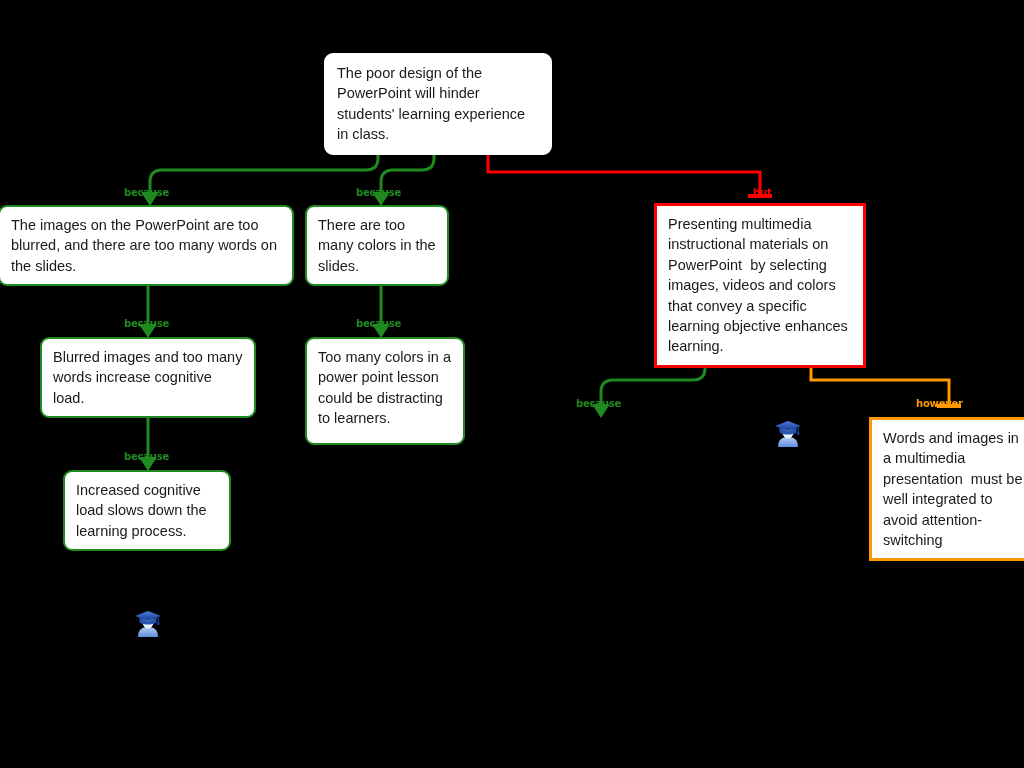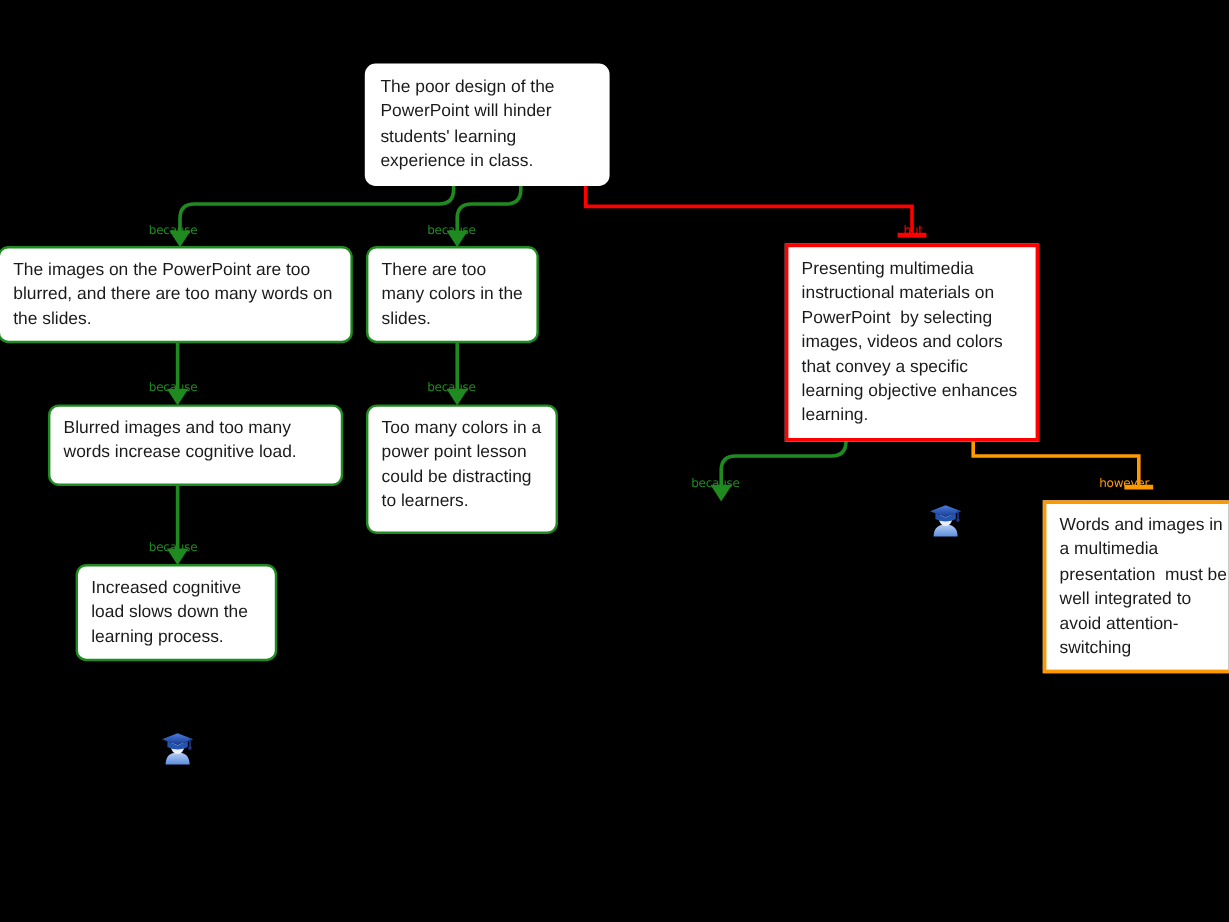--- a/index.html
+++ b/index.html
@@ -44,21 +44,21 @@
     border-style: solid;
   }
   .node.sharp {
     border-radius: 0;
     border-width: 3px;
     border-style: solid;
   }
   .edge-label {
     position: absolute;
     font-size: 10px;
-    font-weight: normal;
+    font-weight: bold;
     font-family: "DejaVu Sans", sans-serif;
     letter-spacing: -0.2px;
     z-index: 6;
     white-space: nowrap;
     padding-left: 28px;
   }
   .avatar {
     position: absolute;
     width: 30px;
     height: 30px;
@@ -112,25 +112,25 @@
   </g>
 
   <g>
     <path d="M811,360 L811,380 L949,380 L949,404" fill="none" stroke="#ff9900" stroke-width="3"></path>
     <line x1="799" y1="358" x2="823" y2="358" stroke="#ff9900" stroke-width="4"></line>
     <line x1="937" y1="406" x2="961" y2="406" stroke="#ff9900" stroke-width="4"></line>
   </g>
 </svg>
 
 <div id="canvas">
-    <div class="node rounded" style="left: 304px; top: 53px; width: 204px; min-height: 87px; border-color: rgb(255, 255, 255);">The poor design of the PowerPoint will hinder students' learning experience in class.</div>
+    <div class="node rounded" style="left: 324px; top: 53px; width: 228px; min-height: 87px; border-color: rgb(255, 255, 255);">The poor design of the PowerPoint will hinder students' learning experience in class.</div>
     <div class="node rounded" style="left: -2px; top: 205px; width: 296px; min-height: 67px; border-color: rgb(31, 138, 31);">The images on the PowerPoint are too blurred, and there are too many words on the slides.</div>
     <div class="node rounded" style="left: 305px; top: 205px; width: 144px; min-height: 56px; border-color: rgb(31, 138, 31);">There are too many colors in the slides.</div>
     <div class="node sharp" style="left: 654px; top: 203px; width: 212px; min-height: 149px; border-color: rgb(255, 0, 0);">Presenting multimedia instructional materials on PowerPoint  by selecting images, videos and colors that convey a specific learning objective enhances learning.</div>
-    <div class="node rounded" style="left: 40px; top: 337px; width: 246px; min-height: 68px; border-color: rgb(31, 138, 31);">Blurred images and too many words increase cognitive load.</div>
+    <div class="node rounded" style="left: 40px; top: 337px; width: 216px; min-height: 68px; border-color: rgb(31, 138, 31);">Blurred images and too many words increase cognitive load.</div>
     <div class="node rounded" style="left: 305px; top: 337px; width: 160px; min-height: 108px; border-color: rgb(31, 138, 31);">Too many colors in a power point lesson could be distracting to learners.</div>
     <div class="node rounded" style="left: 63px; top: 470px; width: 168px; min-height: 65px; border-color: rgb(31, 138, 31);">Increased cognitive load slows down the learning process.</div>
     <div class="node sharp" style="left: 869px; top: 417px; width: 168px; min-height: 128px; border-color: rgb(255, 153, 0);">Words and images in a multimedia presentation  must be well integrated to avoid attention-switching</div>
     <div class="edge-label" style="left: 96px; top: 187px; color: rgb(31, 138, 31);">because</div>
     <div class="edge-label" style="left: 328px; top: 187px; color: rgb(31, 138, 31);">because</div>
     <div class="edge-label" style="left: 725px; top: 187px; color: rgb(255, 0, 0);">but</div>
     <div class="edge-label" style="left: 96px; top: 318px; color: rgb(31, 138, 31);">because</div>
     <div class="edge-label" style="left: 328px; top: 318px; color: rgb(31, 138, 31);">because</div>
     <div class="edge-label" style="left: 548px; top: 398px; color: rgb(31, 138, 31);">because</div>
     <div class="edge-label" style="left: 888px; top: 398px; color: rgb(255, 153, 0);">however</div>

